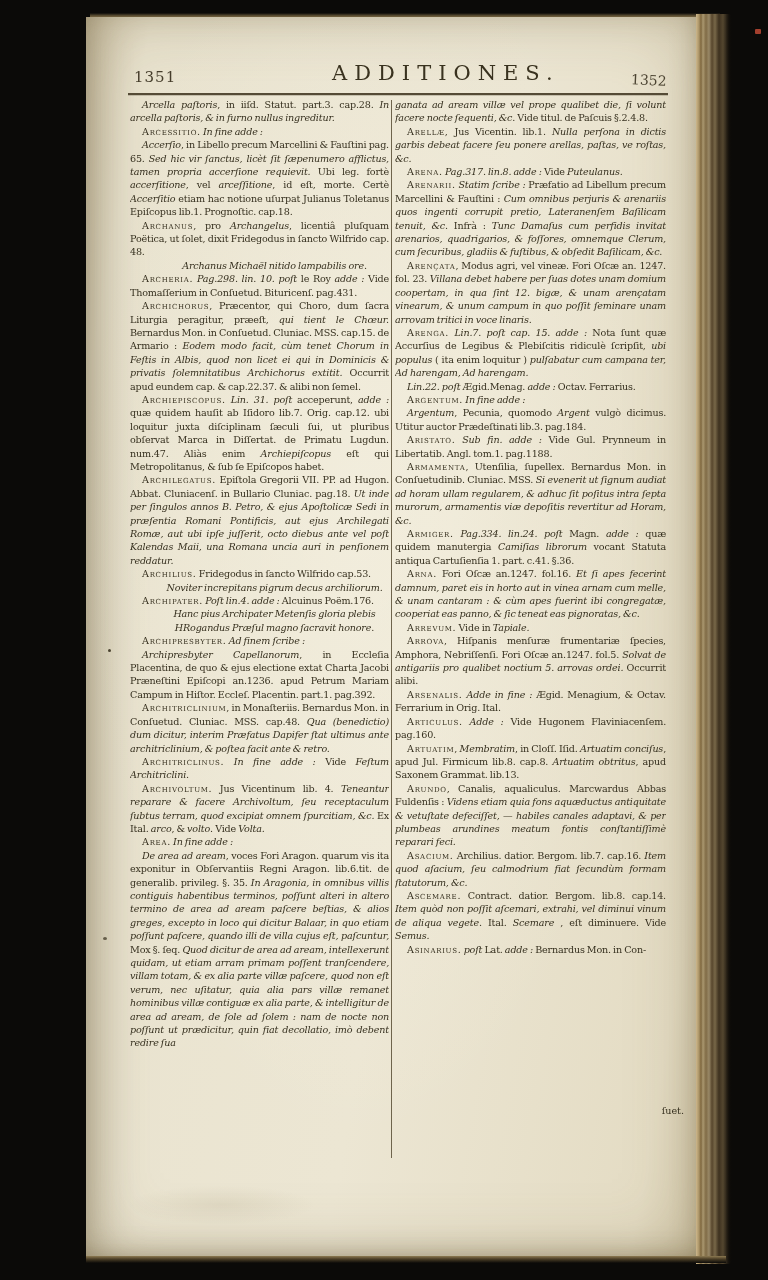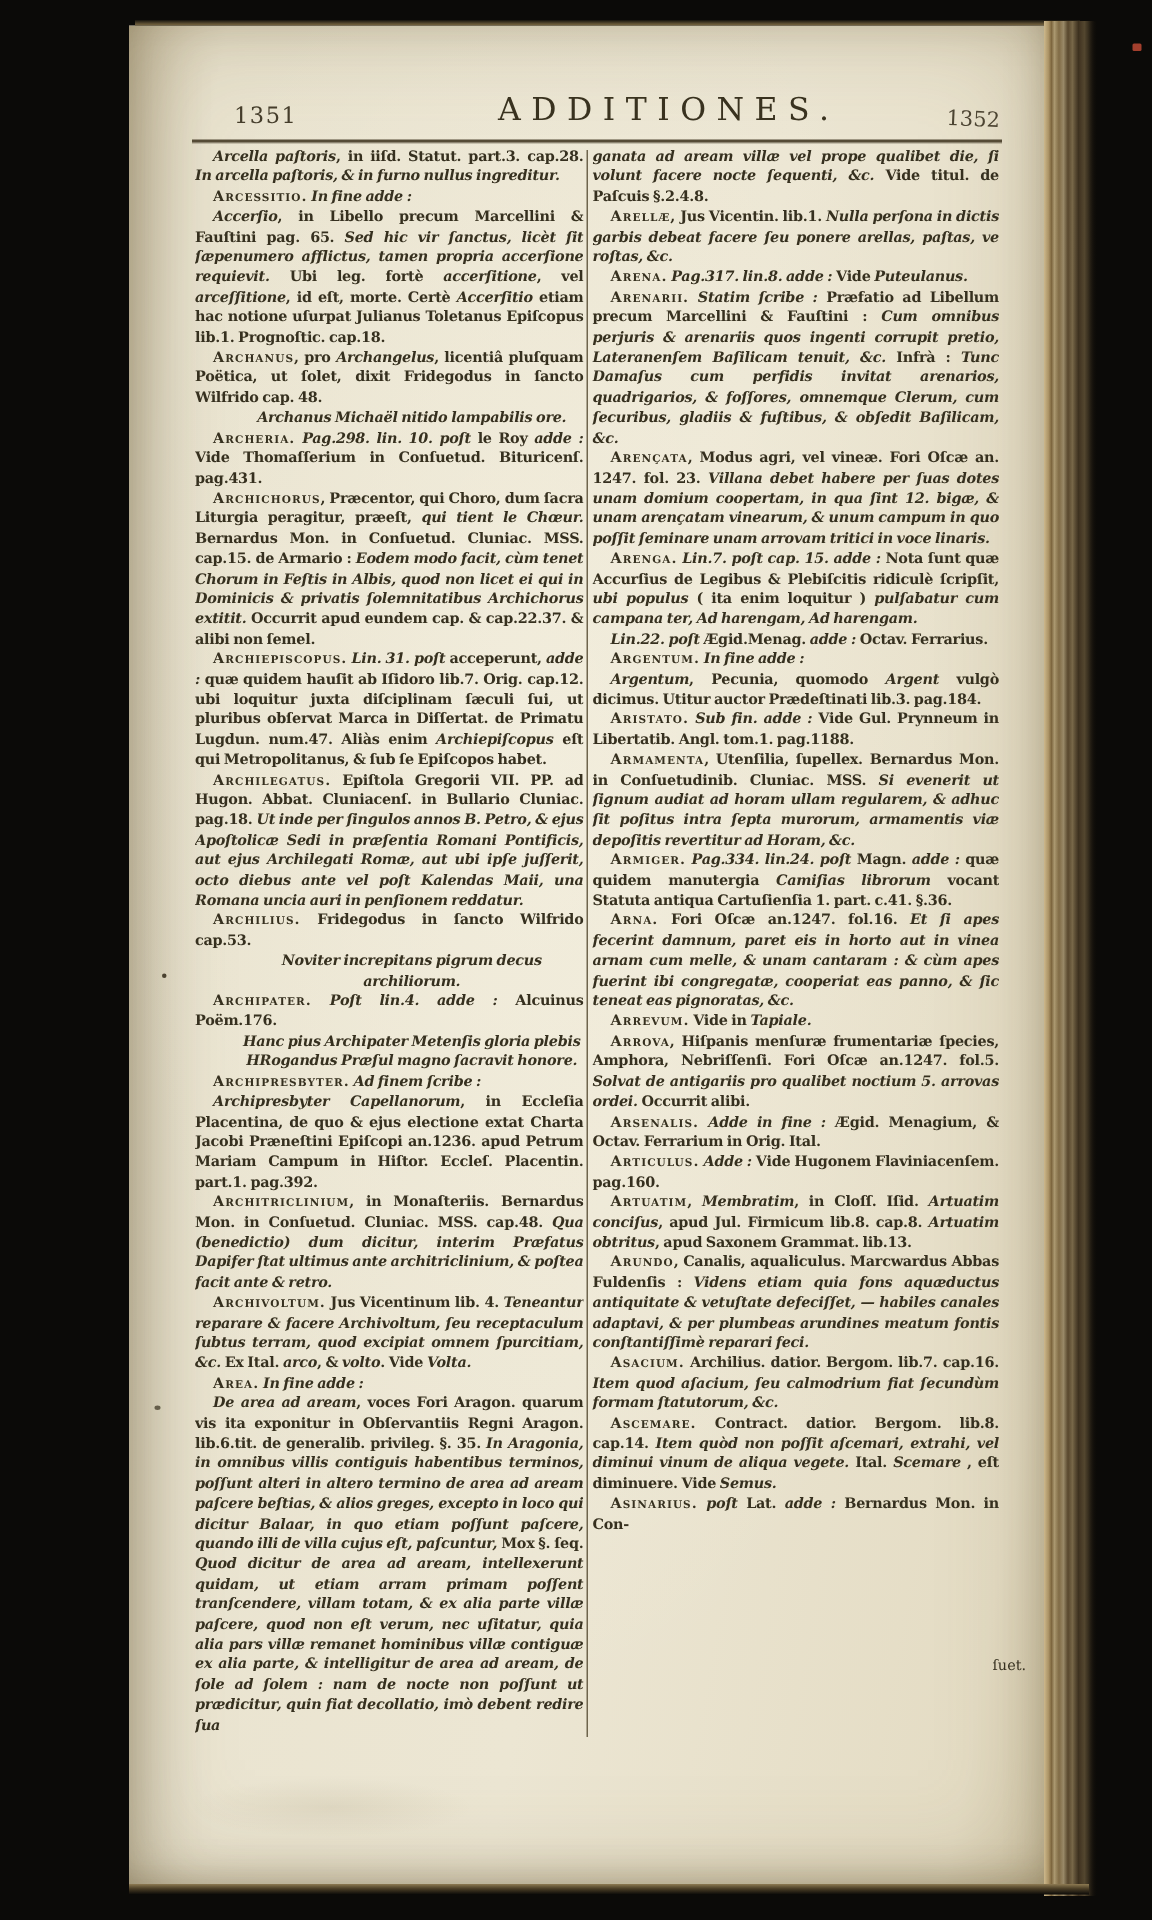--- a/index.html
+++ b/index.html
@@ -10,28 +10,28 @@
         background:
           radial-gradient(ellipse at 45% 40%, rgba(255,252,240,.35) 0%, rgba(255,252,240,0) 60%),
           linear-gradient(100deg,#ddd4bc 0%,#e9e3cf 8%,#ece6d3 55%,#e4dcc4 92%,#d8ceb2 100%);
         box-shadow: inset 0 0 70px rgba(110,92,52,.28),
                     inset 28px 0 46px -24px rgba(80,62,30,.38),
                     inset -14px 0 30px -18px rgba(90,72,38,.30),
                     inset 0 -16px 30px -18px rgba(80,62,30,.35);
         color:#332c1f;}
   
   .pn{position:absolute;font-size:15px;color:#453d2b;}
-  .pn-left{left:70px;top:51px;letter-spacing:1px;}
+  .pn-left{left:48px;top:51px;letter-spacing:1px;}
   .pn-right{left:545px;top:55px;font-size:14px;color:#4c4432;transform:rotate(2.5deg);}
   .title{position:absolute;left:246px;top:44px;font-size:21px;letter-spacing:7px;
          color:#39321f;white-space:nowrap;}
   .rule{position:absolute;left:42px;top:76px;width:540px;height:2px;background:#554b36;
         box-shadow:0 1px 0 rgba(85,75,54,.25);}
   
-  .textblock{position:absolute;left:42px;top:81px;width:540px;height:1063px;font-weight:bold;}
+  .textblock{position:absolute;left:42px;top:81px;width:540px;height:1063px;}
   .col{position:absolute;top:0;height:1063px;overflow:hidden;
        font-size:9.6px;line-height:13.4px;letter-spacing:-0.18px;word-spacing:-0.7px;
        color:#36301f;text-align:justify;}
   .col-left{left:2px;width:259px;}
   .col-right{left:267px;width:271px;}
   .divider{position:absolute;left:263px;top:2px;width:1px;height:1058px;background:#6e644c;}
   .para{margin:0;text-indent:12px;}
   .para.cont{text-indent:0;}
   .para.verse{text-indent:0;margin-left:30px;text-align:center;font-style:italic;}
   .sc{font-variant-caps:small-caps;letter-spacing:.7px;word-spacing:0;margin-top:34px;}
@@ -82,20 +82,21 @@
           <p class="para entry"><span class="sc">Archiepiscopus.</span><span class="r"> </span><span class="i">Lin. 31. poſt</span><span class="r"> acceperunt, </span><span class="i">adde :</span><span class="r"> quæ quidem hauſit ab Iſidoro lib.7. Orig. cap.12. ubi loquitur juxta diſciplinam ſæculi ſui, ut pluribus obſervat Marca in Diſſertat. de Primatu Lugdun. num.47. Aliàs enim </span><span class="i">Archiepiſcopus</span><span class="r"> eſt qui Metropolitanus, &amp; ſub ſe Epiſcopos habet.</span></p>
           <p class="para entry"><span class="sc">Archilegatus.</span><span class="r"> Epiſtola Gregorii VII. PP. ad Hugon. Abbat. Cluniacenſ. in Bullario Cluniac. pag.18. </span><span class="i">Ut inde per ſingulos annos B. Petro, &amp; ejus Apoſtolicæ Sedi in præſentia Romani Pontificis, aut ejus Archilegati Romæ, aut ubi ipſe juſſerit, octo diebus ante vel poſt Kalendas Maii, una Romana uncia auri in penſionem reddatur.</span></p>
           <p class="para entry"><span class="sc">Archilius.</span><span class="r"> Fridegodus in ſancto Wilfrido cap.53.</span></p>
           <p class="para verse"><span class="i">Noviter increpitans pigrum decus archiliorum.</span></p>
           <p class="para entry"><span class="sc">Archipater.</span><span class="r"> </span><span class="i">Poſt lin.4. adde :</span><span class="r"> Alcuinus Poëm.176.</span></p>
           <p class="para verse"><span class="i">Hanc pius Archipater Metenſis gloria plebis</span></p>
           <p class="para verse"><span class="i">HRogandus Præſul magno ſacravit honore.</span></p>
           <p class="para entry"><span class="sc">Archipresbyter.</span><span class="r"> </span><span class="i">Ad finem ſcribe :</span></p>
           <p class="para entry"><span class="i">Archipresbyter Capellanorum</span><span class="r">, in Eccleſia Placentina, de quo &amp; ejus electione extat Charta Jacobi Præneſtini Epiſcopi an.1236. apud Petrum Mariam Campum in Hiſtor. Eccleſ. Placentin. part.1. pag.392.</span></p>
           <p class="para entry"><span class="sc">Architriclinium</span><span class="r">, in Monaſteriis. Bernardus Mon. in Conſuetud. Cluniac. MSS. cap.48. </span><span class="i">Qua (benedictio) dum dicitur, interim Præfatus Dapifer ſtat ultimus ante architriclinium, &amp; poſtea facit ante &amp; retro.</span></p>
+          <p class="para entry"><span class="sc">Architriclinus.</span><span class="r"> </span><span class="i">In fine adde :</span><span class="r"> Vide </span><span class="i">Feſtum Architriclini.</span></p>
           <p class="para entry"><span class="sc">Archivoltum.</span><span class="r"> Jus Vicentinum lib. 4. </span><span class="i">Teneantur reparare &amp; facere Archivoltum, ſeu receptaculum ſubtus terram, quod excipiat omnem ſpurcitiam, &amp;c.</span><span class="r"> Ex Ital. </span><span class="i">arco</span><span class="r">, &amp; </span><span class="i">volto</span><span class="r">. Vide </span><span class="i">Volta.</span></p>
           <p class="para entry"><span class="sc">Area.</span><span class="r"> </span><span class="i">In fine adde :</span></p>
           <p class="para entry"><span class="i">De area ad aream</span><span class="r">, voces Fori Aragon. quarum vis ita exponitur in Obſervantiis Regni Aragon. lib.6.tit. de generalib. privileg. §. 35. </span><span class="i">In Aragonia, in omnibus villis contiguis habentibus terminos, poſſunt alteri in altero termino de area ad aream paſcere beſtias, &amp; alios greges, excepto in loco qui dicitur Balaar, in quo etiam poſſunt paſcere, quando illi de villa cujus eſt, paſcuntur,</span><span class="r"> Mox §. ſeq. </span><span class="i">Quod dicitur de area ad aream, intellexerunt quidam, ut etiam arram primam poſſent tranſcendere, villam totam, &amp; ex alia parte villæ paſcere, quod non eſt verum, nec uſitatur, quia alia pars villæ remanet hominibus villæ contiguæ ex alia parte, &amp; intelligitur de area ad aream, de ſole ad ſolem : nam de nocte non poſſunt ut prædicitur, quin fiat decollatio, imò debent redire ſua</span></p>
         </div>
       <div class="divider"></div>
       <div class="col col-right">
           <p class="para cont"><span class="i">ganata ad aream villæ vel prope qualibet die, ſi volunt facere nocte ſequenti, &amp;c.</span><span class="r"> Vide titul. de Paſcuis §.2.4.8.</span></p>
           <p class="para entry"><span class="sc">Arellæ,</span><span class="r"> Jus Vicentin. lib.1. </span><span class="i">Nulla perſona in dictis garbis debeat facere ſeu ponere arellas, paſtas, ve roſtas, &amp;c.</span></p>
           <p class="para entry"><span class="sc">Arena.</span><span class="r"> </span><span class="i">Pag.317. lin.8. adde :</span><span class="r"> Vide </span><span class="i">Puteulanus.</span></p>
           <p class="para entry"><span class="sc">Arenarii.</span><span class="r"> </span><span class="i">Statim ſcribe :</span><span class="r"> Præfatio ad Libellum precum Marcellini &amp; Fauſtini : </span><span class="i">Cum omnibus perjuris &amp; arenariis quos ingenti corrupit pretio, Lateranenſem Baſilicam tenuit, &amp;c.</span><span class="r"> Infrà : </span><span class="i">Tunc Damaſus cum perfidis invitat arenarios, quadrigarios, &amp; foſſores, omnemque Clerum, cum ſecuribus, gladiis &amp; fuſtibus, &amp; obſedit Baſilicam, &amp;c.</span></p>

